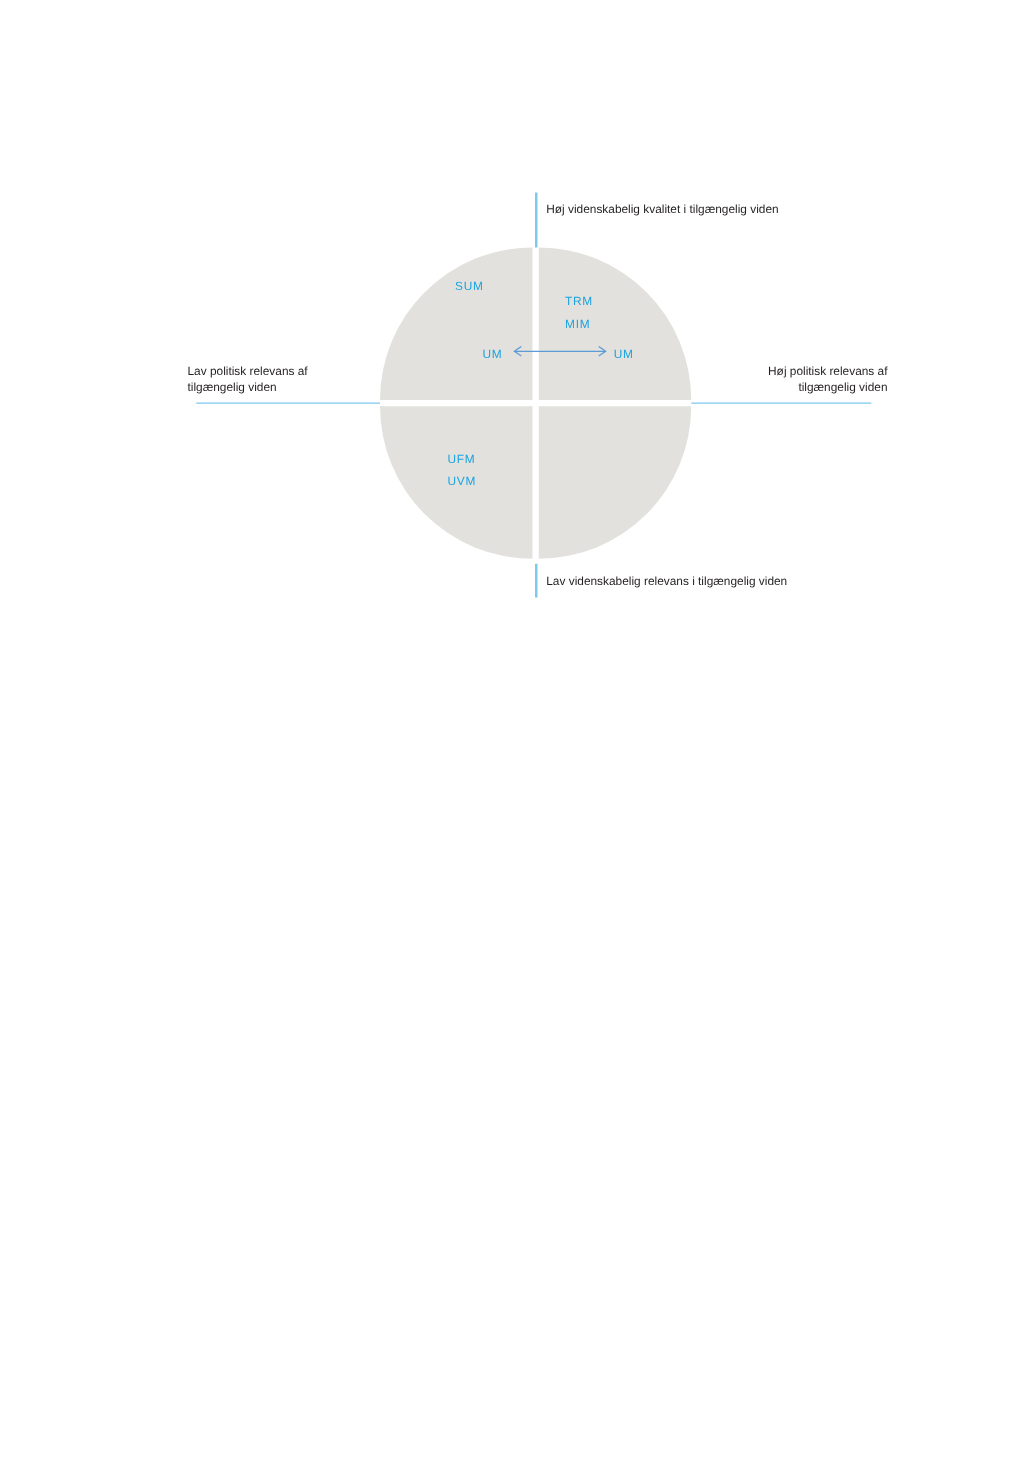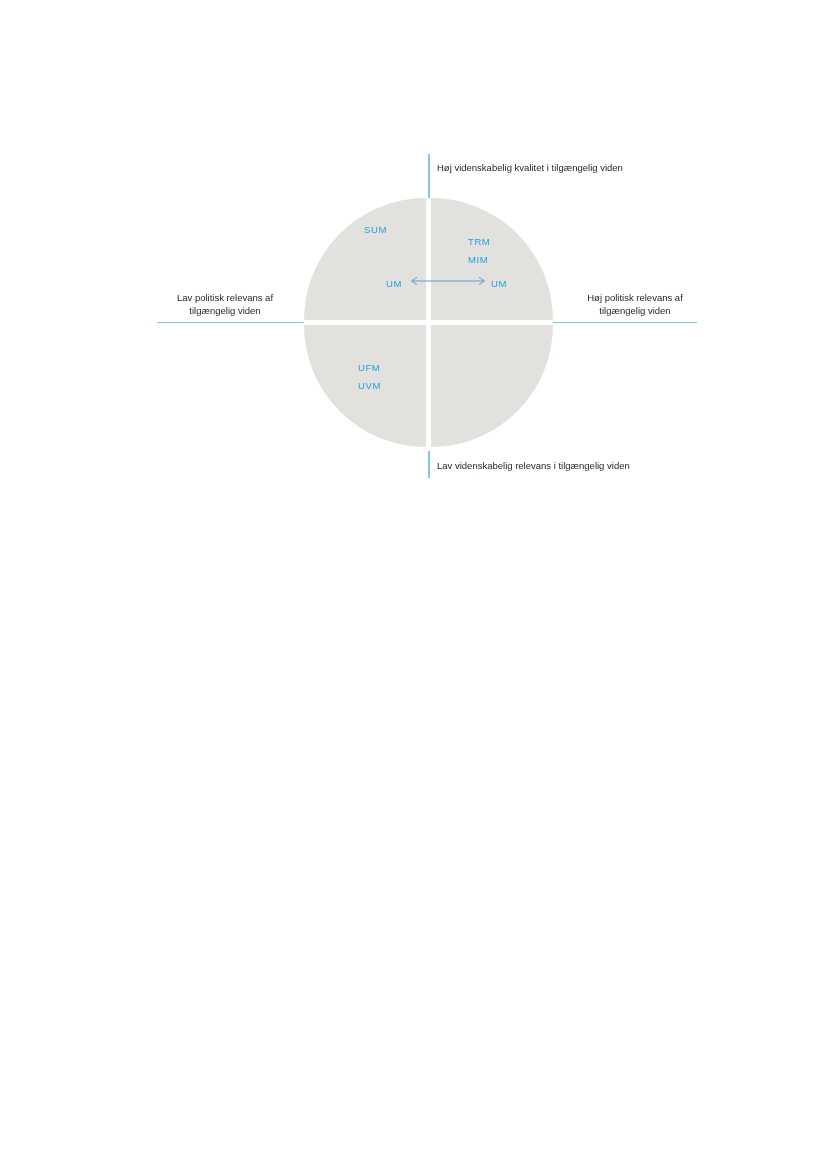--- a/index.html
+++ b/index.html
@@ -78,35 +78,35 @@
   
   .ext-label {
     position: absolute;
     font-size: 9.5px;
     line-height: 13px;
     color: #231f20;
     white-space: pre-line;
   }
   .ext-label.top    { left: 437px; top: 161px; }
   .ext-label.bottom { left: 437px; top: 459px; }
-  .ext-label.left   { left: 150px; top: 291px; text-align: center; width: 150px; }
-  .ext-label.right  { left: 560px; top: 291px; text-align: center; width: 150px; }
+  .ext-label.left   { left: 150px; top: 291px; text-align: left; width: 150px; }
+  .ext-label.right  { left: 560px; top: 291px; text-align: right; width: 150px; }
 
   
   .tag {
     position: absolute;
     font-size: 9.5px;
     font-weight: normal;
     letter-spacing: 0.6px;
     color: #1ba3e0;
     line-height: 17.5px;
     white-space: pre-line;
   }
   .tag-sum { left: 364px; top: 221px; }
-  .tag-trm { left: 468px; top: 233px; }
+  .tag-trm { left: 452px; top: 233px; }
   .tag-ufm { left: 358px; top: 359px; }
 
   .tag-um-left  { left: 386px; top: 275px; }
   .tag-um-right { left: 491px; top: 275px; }
 
   
   .um-arrow {
     position: absolute;
     left: 406px;
     top: 274px;

